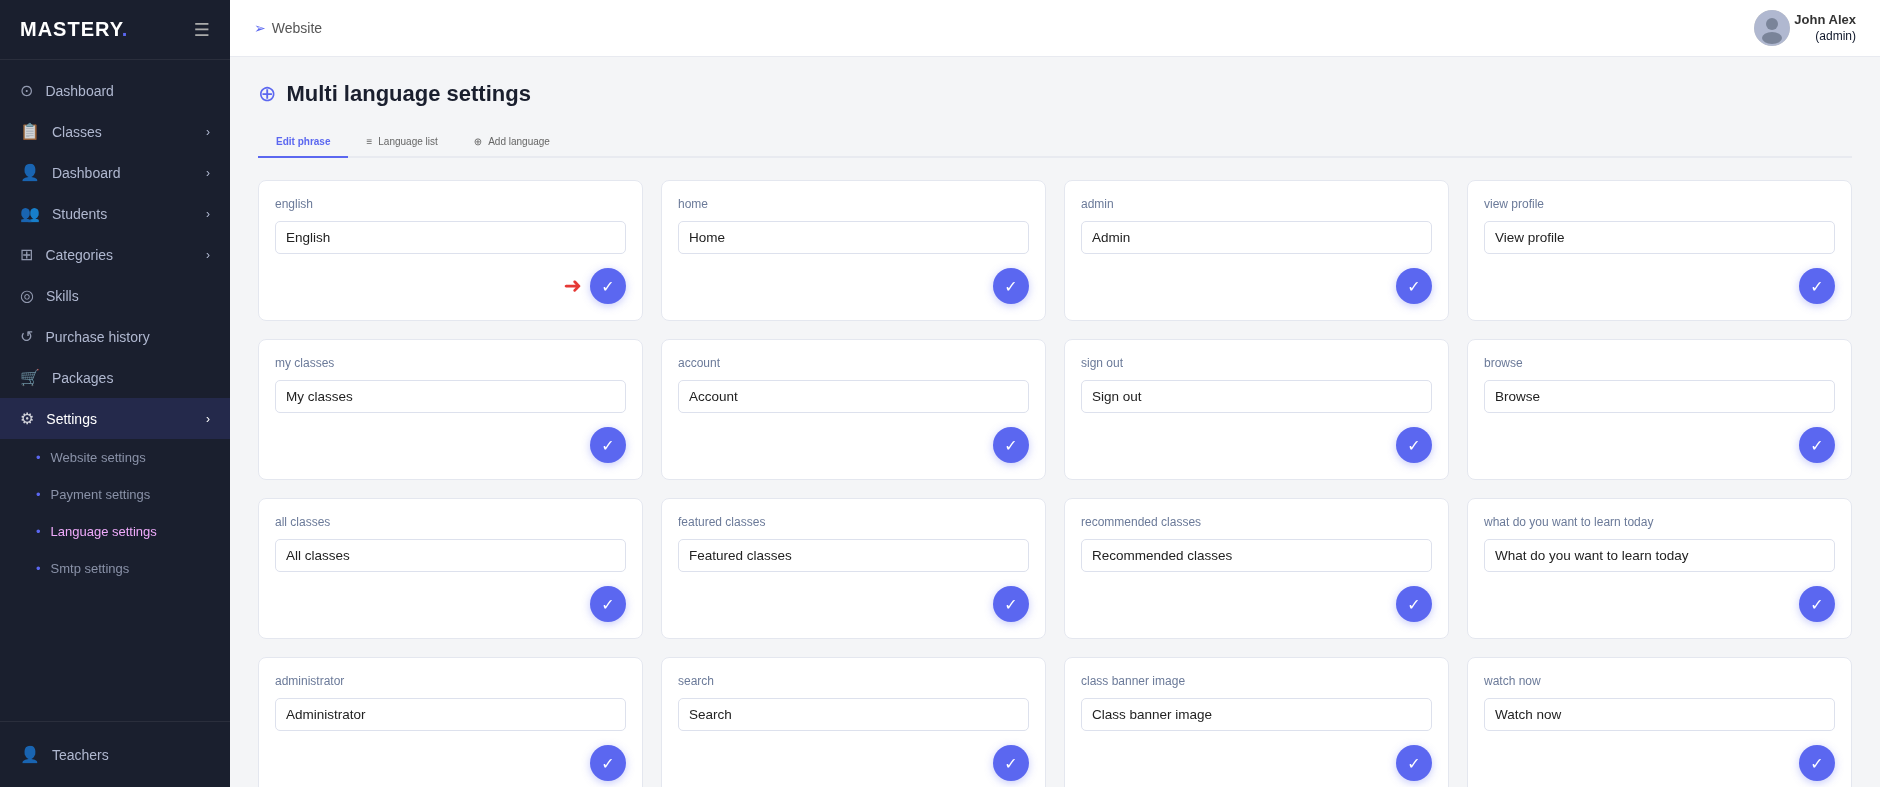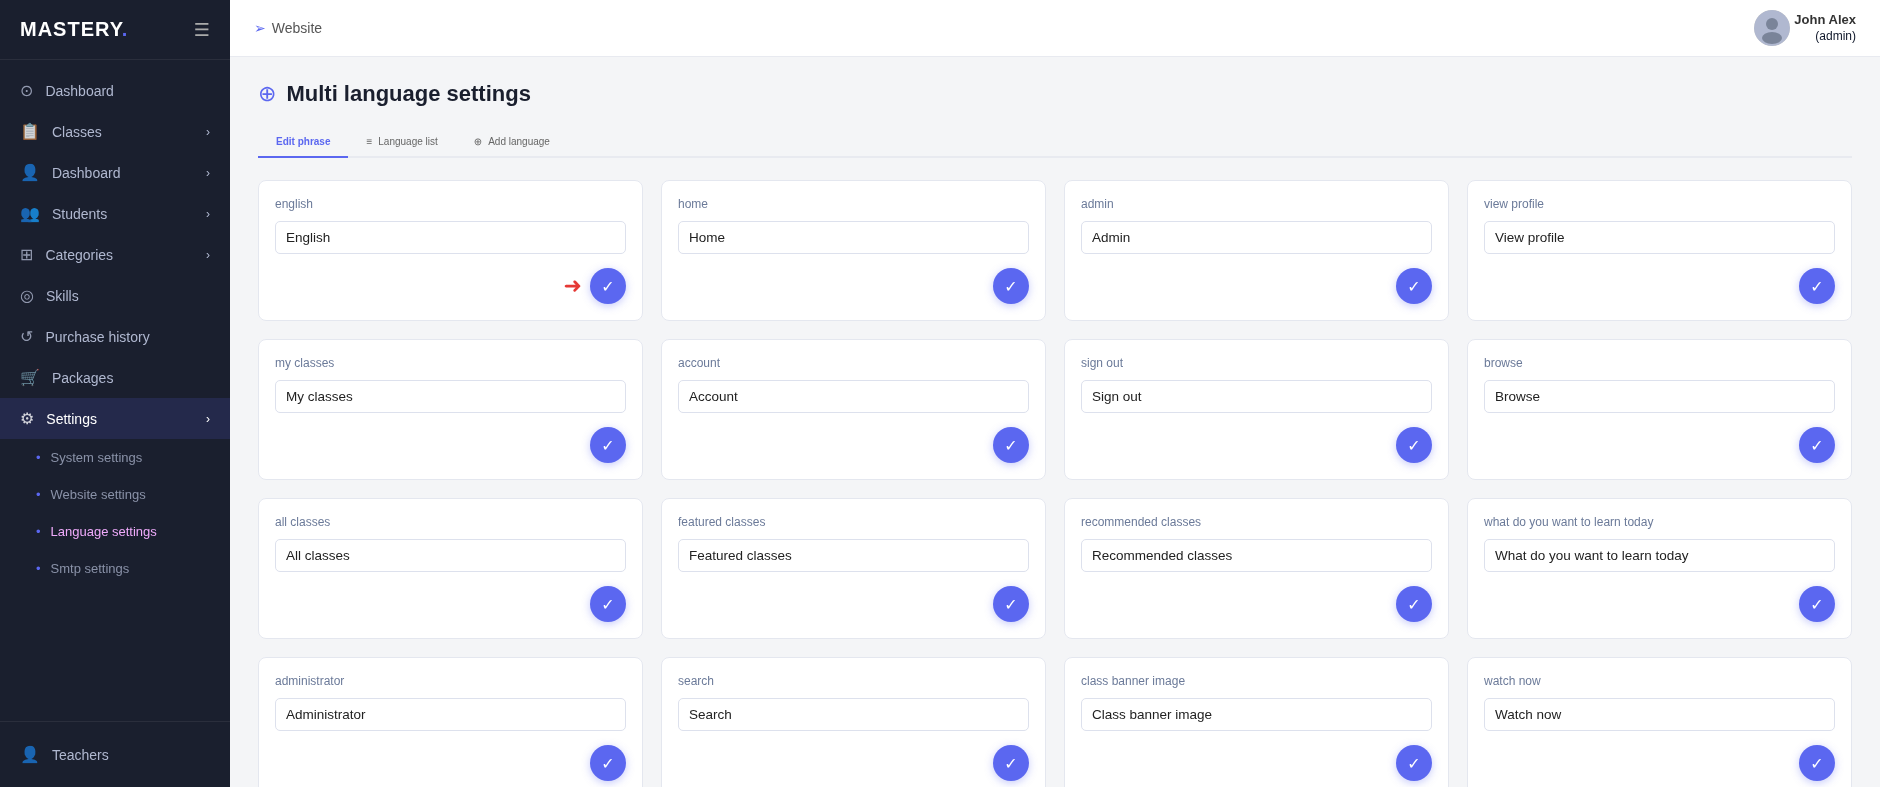--- a/index.html
+++ b/index.html
@@ -226,24 +226,24 @@
       <span class="icon">🛒</span>
       <span>Packages</span>
 
     </div>
       <div class="sidebar-item active">
       <span class="icon">⚙</span>
       <span>Settings</span>
       <span class="chevron">›</span>
     </div>
       <div class="sidebar-item sub">
-        <span>System settings</span>
+        <span>Website settings</span>
       </div>
       <div class="sidebar-item sub">
-        <span>Website settings</span>
+        <span>Payment settings</span>
       </div>
       <div class="sidebar-item sub active-sub">
         <span>Language settings</span>
       </div>
       <div class="sidebar-item sub">
         <span>Smtp settings</span>
       </div>
     </div>
   <div class="sidebar-bottom">
 

